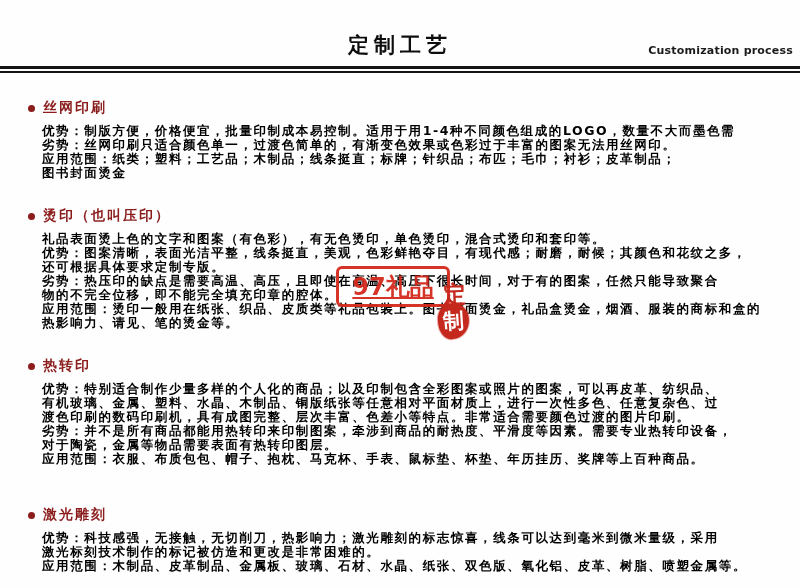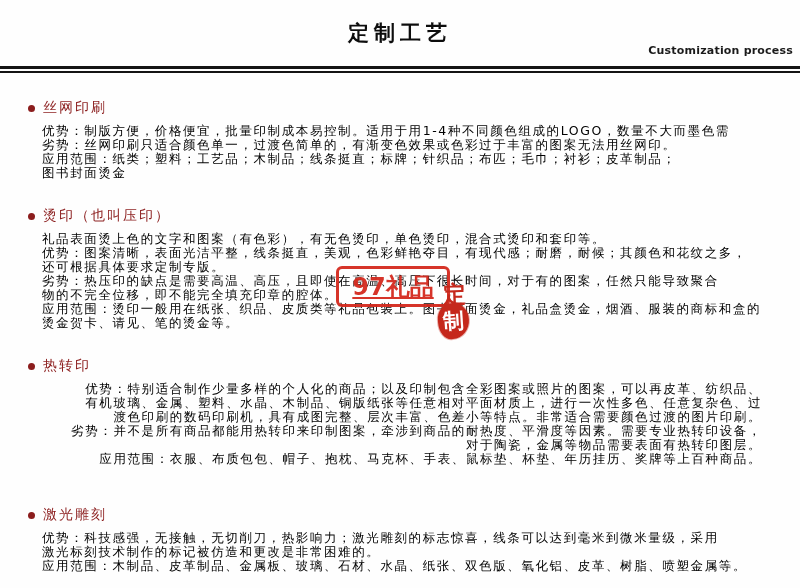--- a/index.html
+++ b/index.html
@@ -2,35 +2,35 @@
 <html><head>
 <meta charset="utf-8">
 <style>
   * { margin:0; padding:0; box-sizing:border-box; }
   html,body { width:800px; height:588px; overflow:hidden; }
   body {
     font-family:"DejaVu Sans","Liberation Sans",sans-serif;
     background:#fefefe; color:#222; position:relative;
   }
   
-  .page-header { position:relative; padding-top:19px; height:61px; }
+  .page-header { position:relative; padding-top:31px; height:61px; }
   .page-title {
     text-align:center; font-size:21px; font-weight:bold; color:#0d0d0d;
     letter-spacing:5px;
   }
   .page-subtitle {
     position:absolute; right:7px; top:44px;
     font-size:11px; font-weight:bold; color:#1a1a1a; letter-spacing:0.2px;
   }
   .rule-thick { height:3px; background:#141414; margin-top:5px; }
   .rule-thin  { height:2px; background:#141414; margin-top:2px; }
   
   .content { padding:26px 38px 0 28px; }
-  .section { margin-bottom:27px; }
-  .section:nth-child(3) { margin-bottom:21px;text-align:right; }
+  .section { margin-bottom:27px;font-weight:bold; }
+  .section:nth-child(3) { margin-bottom:21px; }
   .section:nth-child(4) { margin-bottom:8px; }
   .section:nth-child(4) { margin-top:40px; }
   .section-header { display:flex; align-items:center; margin-bottom:7px; }
   .bullet {
     width:7px; height:7px; border-radius:50%; background:#8b1d1d;
     display:inline-block; margin-right:8px; flex:0 0 auto;
   }
   .section-title {
     font-size:14px; color:#8b1d1d; letter-spacing:2px;
   }
@@ -88,21 +88,21 @@
         <span class="bullet"></span>
         <span class="section-title">烫印（也叫压印）</span>
       </div>
       <div class="section-body">
         <div class="body-line">礼品表面烫上色的文字和图案（有色彩），有无色烫印，单色烫印，混合式烫印和套印等。</div>
         <div class="body-line">优势：图案清晰，表面光洁平整，线条挺直，美观，色彩鲜艳夺目，有现代感；耐磨，耐候；其颜色和花纹之多，</div>
         <div class="body-line">还可根据具体要求定制专版。</div>
         <div class="body-line">劣势：热压印的缺点是需要高温、高压，且即使在高温、高压下很长时间，对于有的图案，任然只能导致聚合</div>
         <div class="body-line">物的不完全位移，即不能完全填充印章的腔体。</div>
         <div class="body-line">应用范围：烫印一般用在纸张、织品、皮质类等礼品包装上。图书封面烫金，礼品盒烫金，烟酒、服装的商标和盒的</div>
-        <div class="body-line">烫金贺卡、请见、笔的烫金等。</div>
+        <div class="body-line">热影响力、请见、笔的烫金等。</div>
       </div>
     </section>
     <section class="section">
       <div class="section-header">
         <span class="bullet"></span>
         <span class="section-title">热转印</span>
       </div>
       <div class="section-body">
         <div class="body-line">优势：特别适合制作少量多样的个人化的商品；以及印制包含全彩图案或照片的图案，可以再皮革、纺织品、</div>
         <div class="body-line">有机玻璃、金属、塑料、水晶、木制品、铜版纸张等任意相对平面材质上，进行一次性多色、任意复杂色、过</div>

